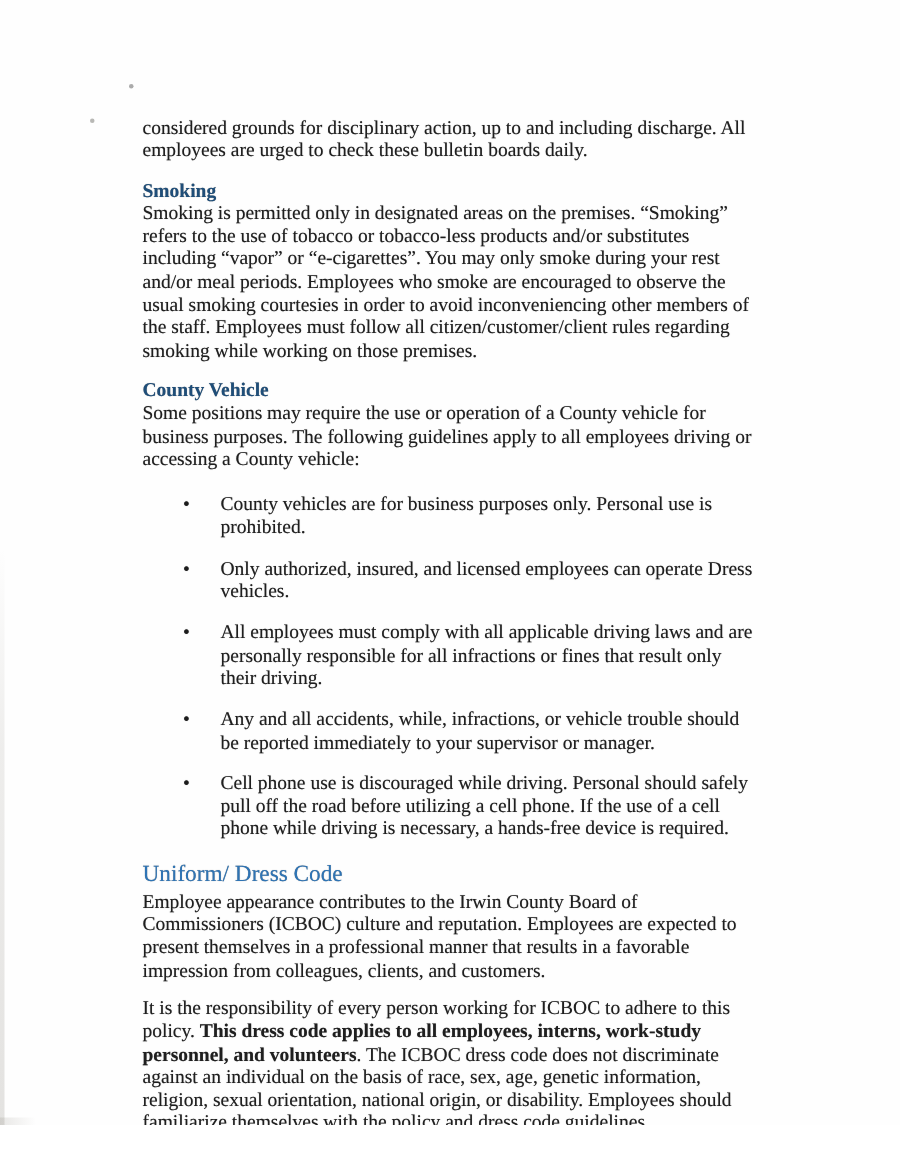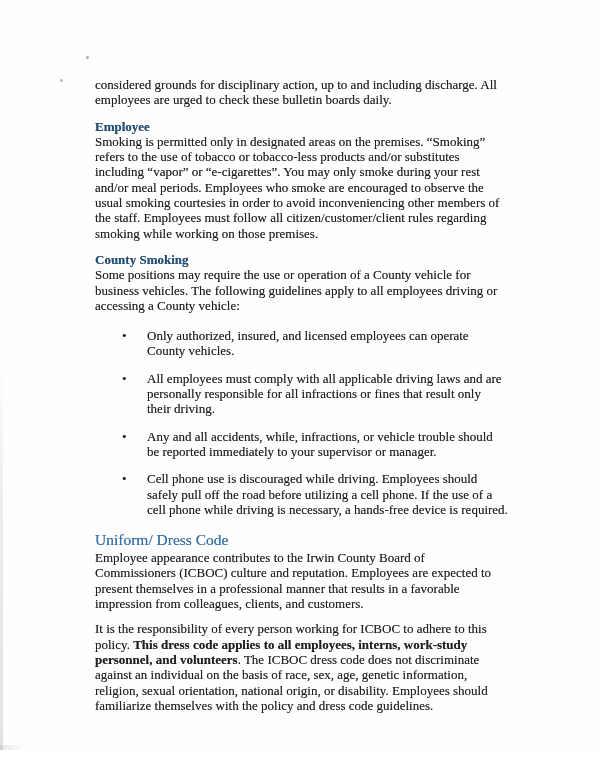--- a/index.html
+++ b/index.html
@@ -100,31 +100,32 @@
 
   <div class="scan-speck speck-1"></div>
   <div class="scan-speck speck-2"></div>
   <div class="left-edge-shadow"></div>
   <div class="bottom-left-smudge"></div>
 
   <div class="content">
 
     <p class="body-para">considered grounds for disciplinary action, up to and including discharge. All employees are urged to check these bulletin boards daily.</p>
 
-    <h3 class="h3">Employee</h3>
+    <h3 class="h3">Smoking</h3>
     <p class="body-para">Smoking is permitted only in designated areas on the premises. “Smoking” refers to the use of tobacco or tobacco-less products and/or substitutes including “vapor” or “e-cigarettes”. You may only smoke during your rest and/or meal periods. Employees who smoke are encouraged to observe the usual smoking courtesies in order to avoid inconveniencing other members of the staff. Employees must follow all citizen/customer/client rules regarding smoking while working on those premises.</p>
 
-    <h3 class="h3">County Smoking</h3>
-    <p class="body-para">Some positions may require the use or operation of a County vehicle for business vehicles. The following guidelines apply to all employees driving or accessing a County vehicle:</p>
+    <h3 class="h3">County Vehicle</h3>
+    <p class="body-para">Some positions may require the use or operation of a County vehicle for business purposes. The following guidelines apply to all employees driving or accessing a County vehicle:</p>
 
     <ul class="bullet-list">
-      <li>Only authorized, insured, and licensed employees can operate County vehicles.</li>
+      <li>County vehicles are for business purposes only. Personal use is prohibited.</li>
+      <li>Only authorized, insured, and licensed employees can operate Dress vehicles.</li>
       <li>All employees must comply with all applicable driving laws and are personally responsible for all infractions or fines that result only their driving.</li>
       <li>Any and all accidents, while, infractions, or vehicle trouble should be reported immediately to your supervisor or manager.</li>
-      <li>Cell phone use is discouraged while driving. Employees should safely pull off the road before utilizing a cell phone. If the use of a cell phone while driving is necessary, a hands-free device is required.</li>
+      <li>Cell phone use is discouraged while driving. Personal should safely pull off the road before utilizing a cell phone. If the use of a cell phone while driving is necessary, a hands-free device is required.</li>
     </ul>
 
     <h2 class="h2">Uniform/ Dress Code</h2>
     <p class="body-para">Employee appearance contributes to the Irwin County Board of Commissioners (ICBOC) culture and reputation. Employees are expected to present themselves in a professional manner that results in a favorable impression from colleagues, clients, and customers.</p>
 
     <p class="body-para"><span>It is the responsibility of every person working for ICBOC to adhere to this policy. </span><strong>This dress code applies to all employees, interns, work-study personnel, and volunteers</strong><span>. The ICBOC dress code does not discriminate against an individual on the basis of race, sex, age, genetic information, religion, sexual orientation, national origin, or disability. Employees should familiarize themselves with the policy and dress code guidelines.</span></p>
 
   </div>
 </div>
 

